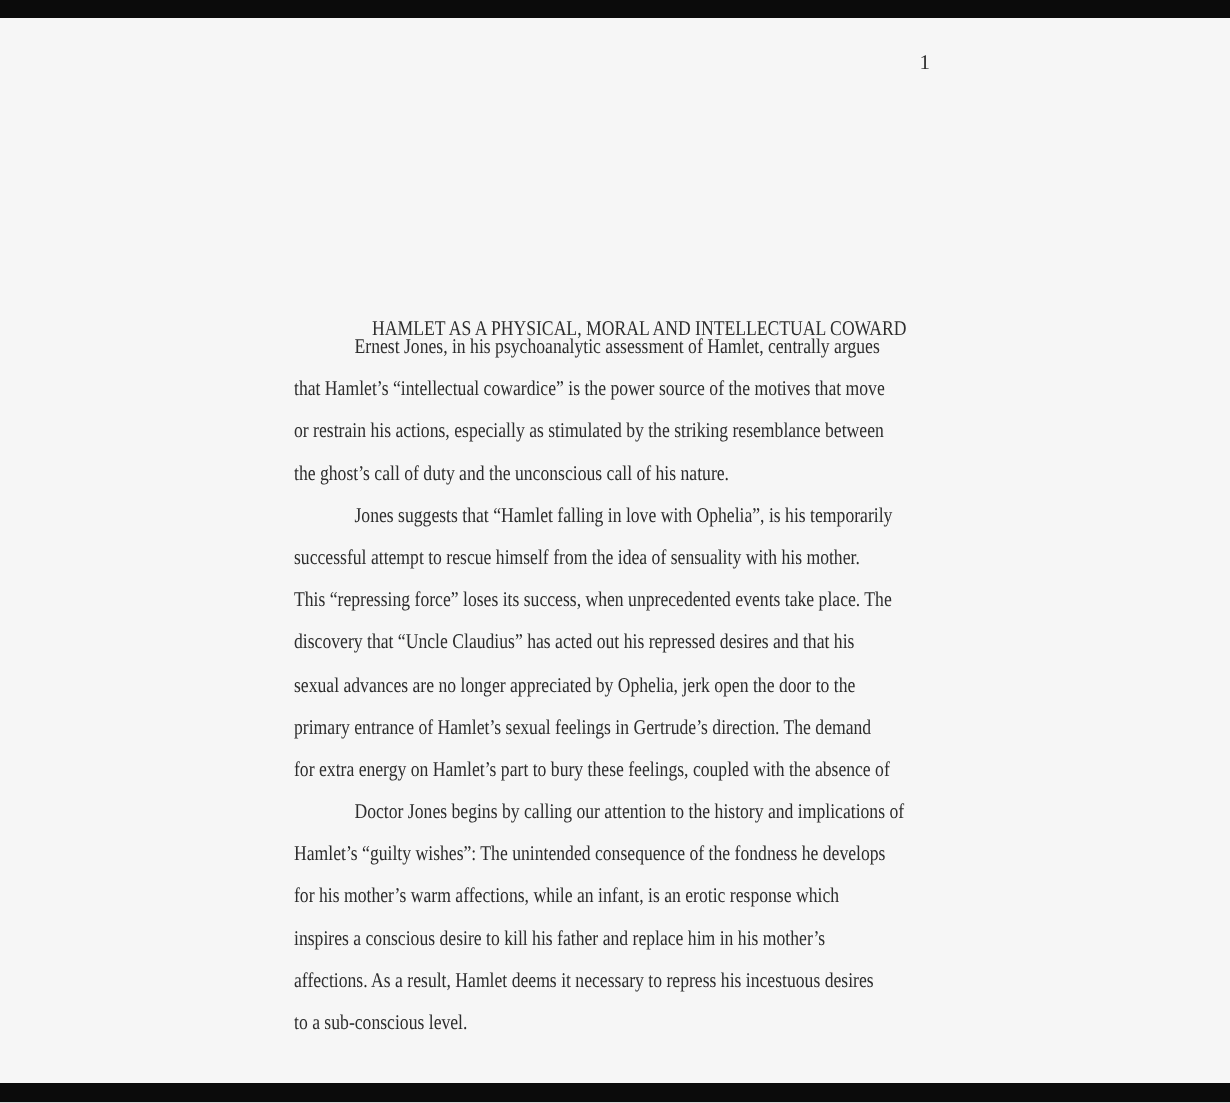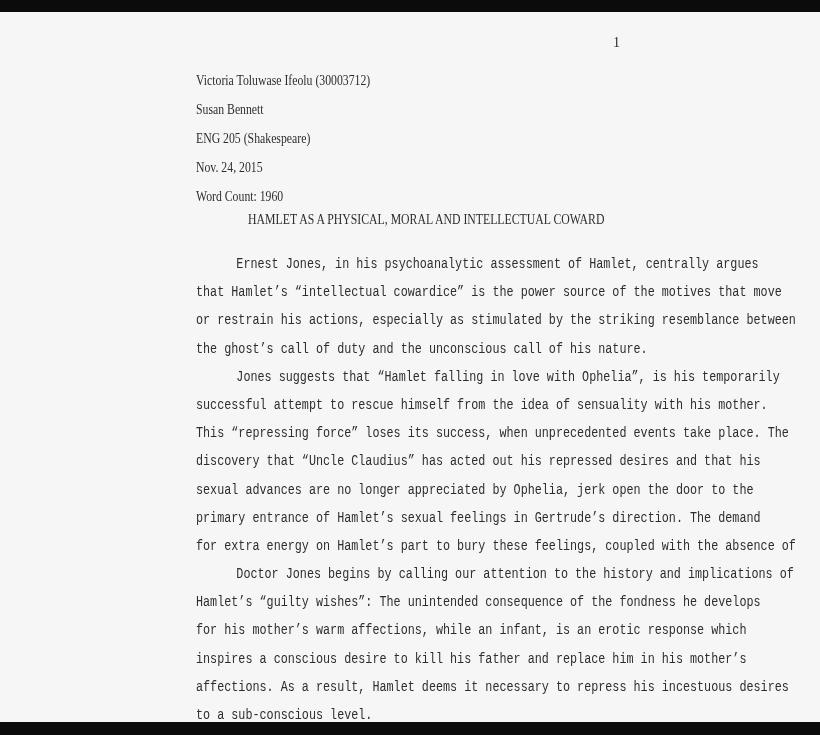--- a/index.html
+++ b/index.html
@@ -31,46 +31,39 @@
   .header .line { height: 29px; line-height: 29px; }
   .titleline {
     position: absolute;
     left: 196px;
     top: 205px;
     width: 560px;
     height: 29px;
     line-height: 29px;
     text-indent: 62px;
   }
-  .bodytext { position: absolute; left: 196px; top: 250px; width: 560px; font-family: Liberation Mono, monospace; }
+  .bodytext { position: absolute; left: 196px; top: 218px; width: 560px; }
   .bodytext .line { height: 28.2px; line-height: 28.2px; }
   .line {
     font-size: 14px;
     white-space: nowrap;
     transform: scaleX(0.84);
     transform-origin: 0 50%;
   }
   .indent { text-indent: 48px; }
 </style>
 </head>
 <body>
 
 <div class="sheet">
 
   <div class="bar top"></div>
 
   <div class="pagenum">1</div>
 
-  <div class="header">
-    <div class="line">Victoria Toluwase Ifeolu (30003712)</div>
-    <div class="line">Susan Bennett</div>
-    <div class="line">ENG 205 (Shakespeare)</div>
-    <div class="line">Nov. 24, 2015</div>
-    <div class="line">Word Count: 1960</div>
-  </div>
 
   <div class="titleline line">HAMLET AS A PHYSICAL, MORAL AND INTELLECTUAL COWARD</div>
 
   <div class="bodytext">
 
     <div>
       <div class="line indent">Ernest Jones, in his psychoanalytic assessment of Hamlet, centrally argues</div>
       <div class="line">that Hamlet’s “intellectual cowardice” is the power source of the motives that move</div>
       <div class="line">or restrain his actions, especially as stimulated by the striking resemblance between</div>
       <div class="line">the ghost’s call of duty and the unconscious call of his nature.</div>

